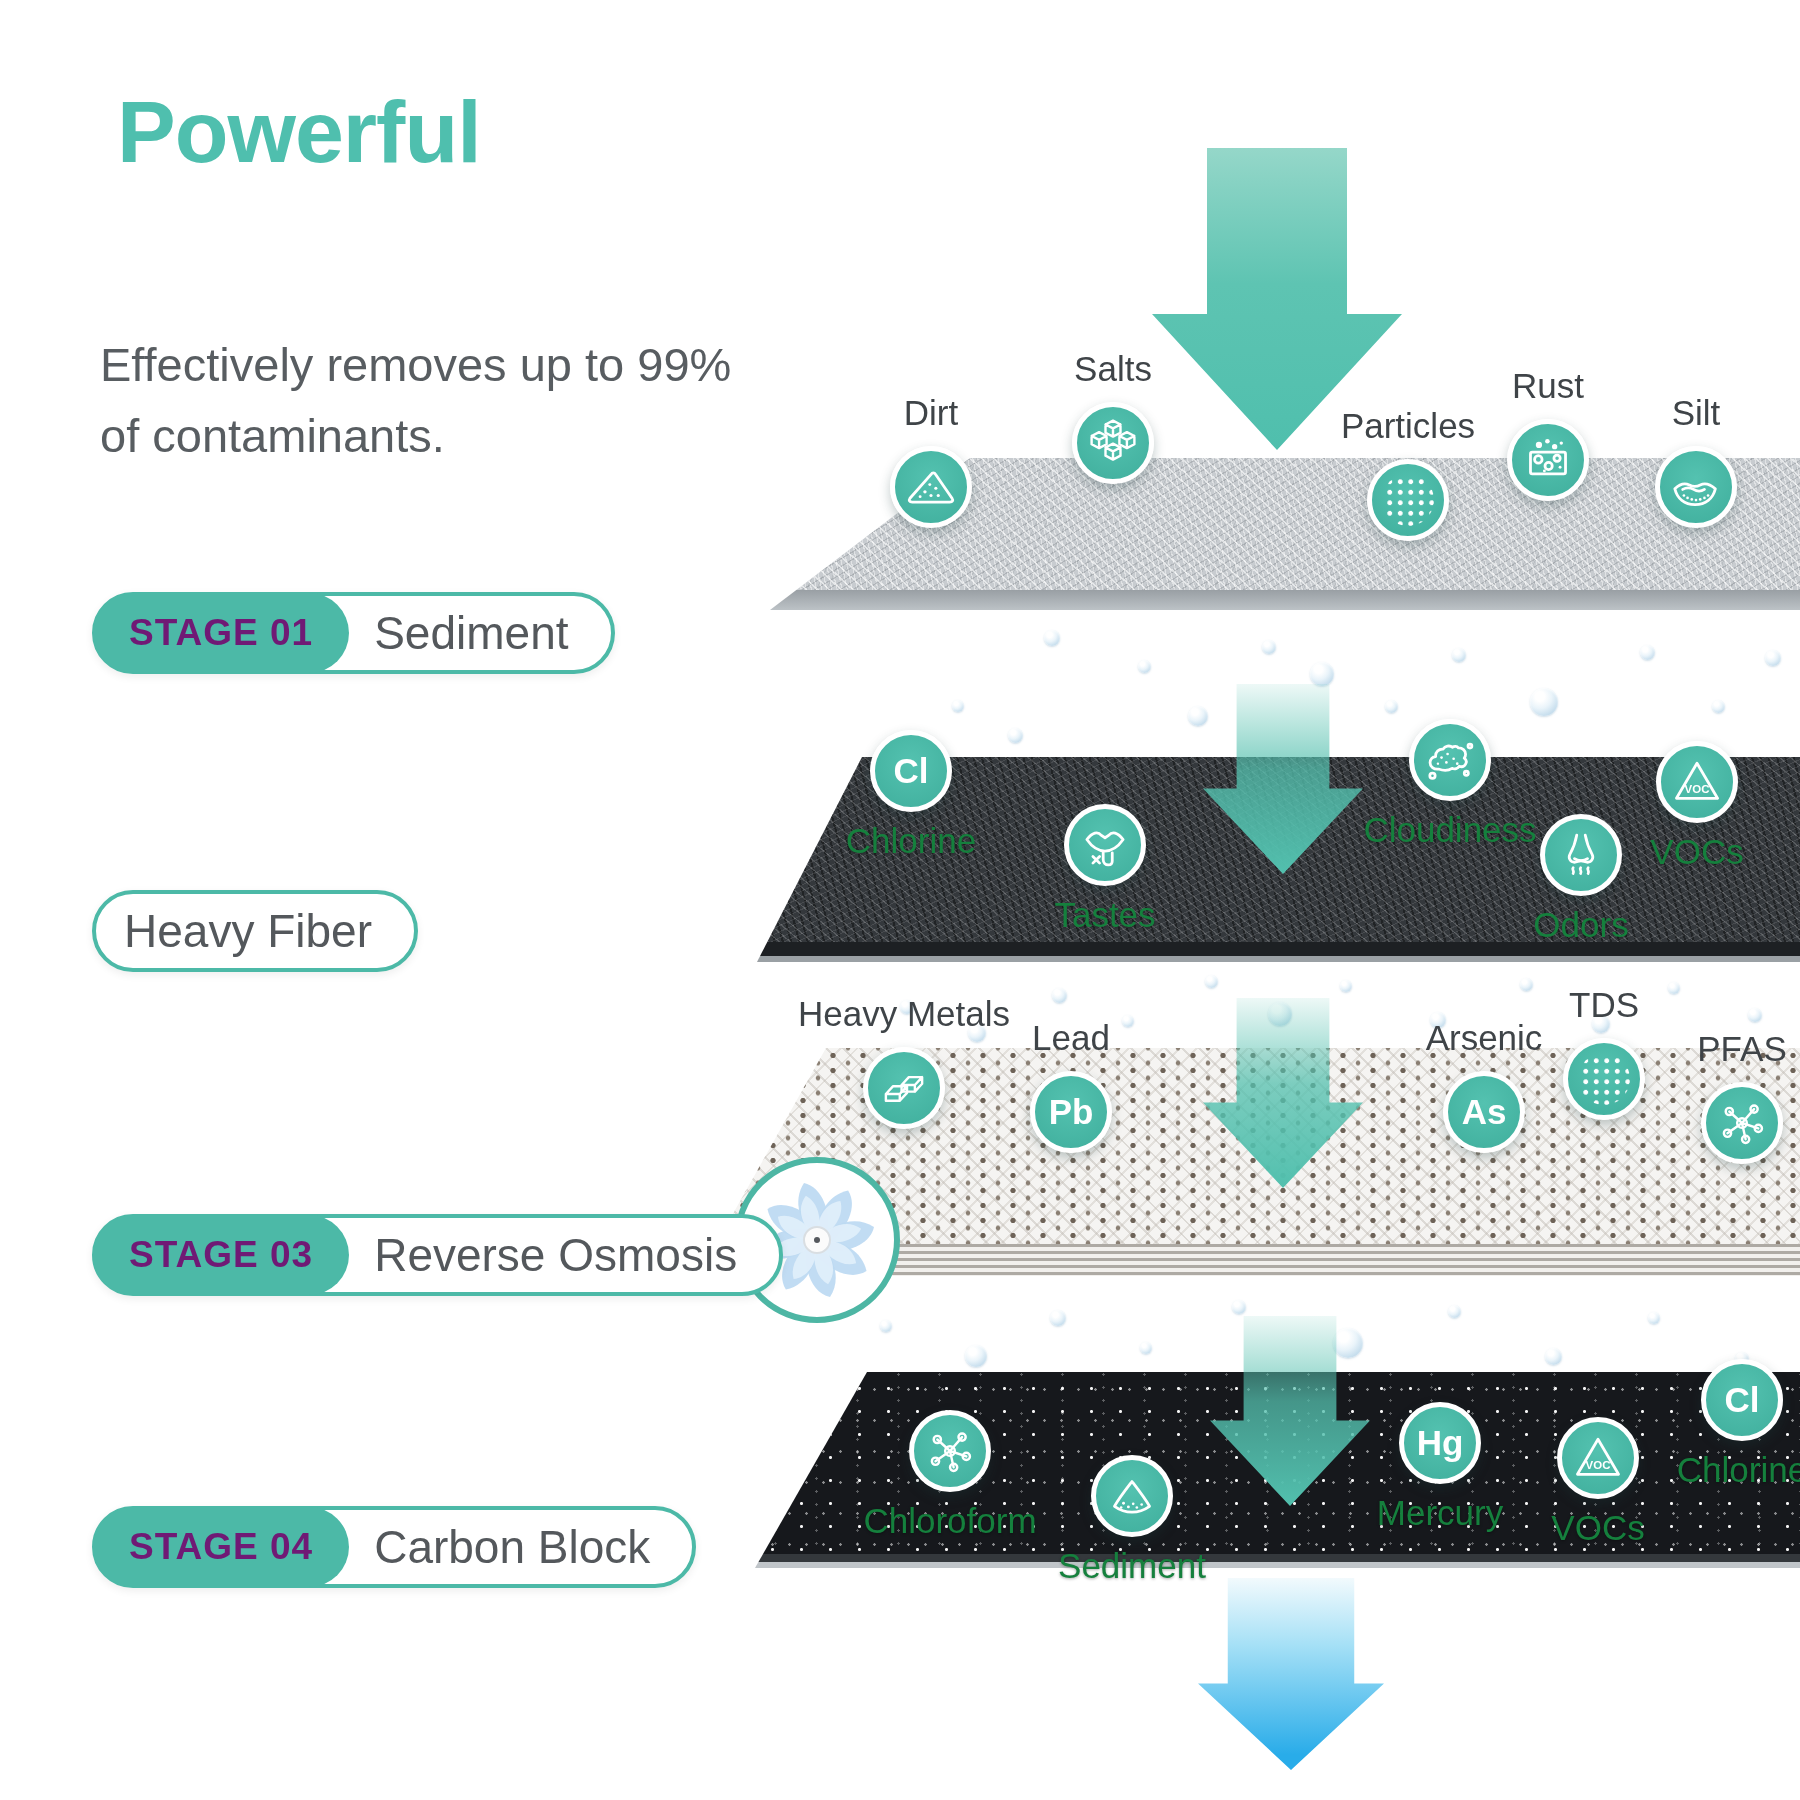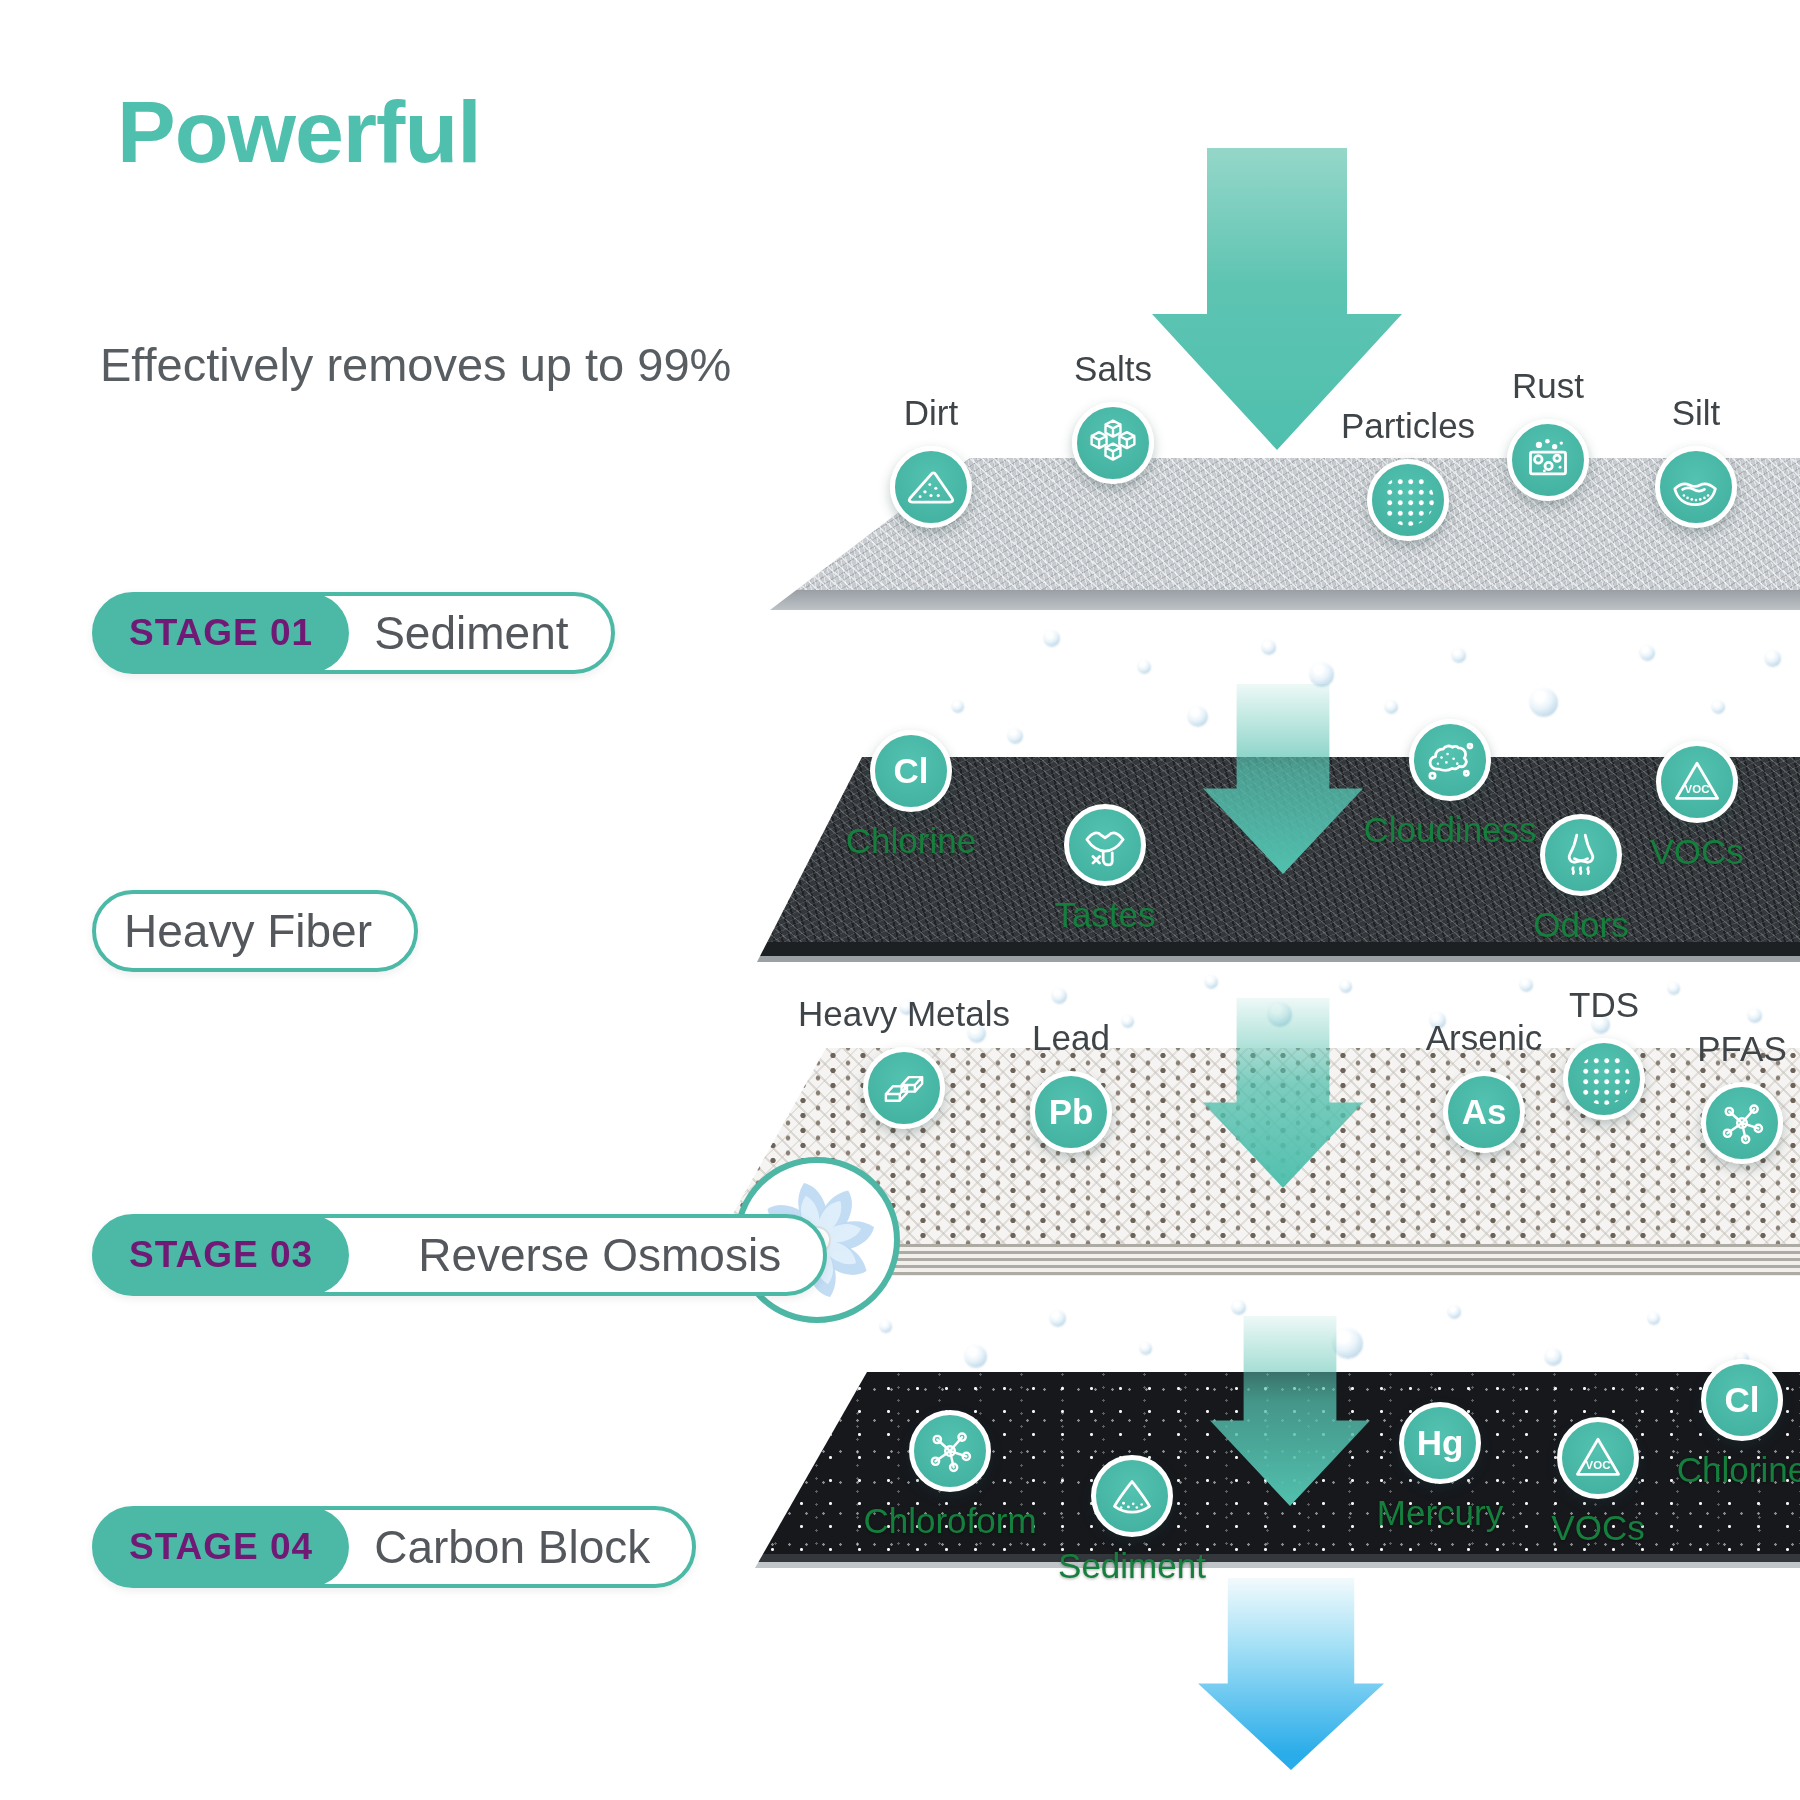--- a/index.html
+++ b/index.html
@@ -97,20 +97,21 @@
   .z1{z-index:1}.z2{z-index:2}.z3{z-index:3}.z4{z-index:4}.z5{z-index:5}.z6{z-index:6}
 </style>
 </head>
 <body>
 
 <div class="abs title">
   <div>Powerful</div>
 </div>
 <div class="abs subtitle">
   <div>Effectively removes up to 99%</div>
+  <div>of contaminants.</div>
 </div>
 
 <div class="arrow arrow-top z3"></div>
 <div class="arrow arrow-mid z3" style="left:1203px;top:684px;"></div>
 <div class="arrow arrow-mid z3" style="left:1203px;top:998px;"></div>
 <div class="arrow arrow-mid z3" style="left:1210px;top:1316px;"></div>
 <div class="arrow arrow-bottom z3"></div>
 
 <div class="slab slab1 z1">
   <div class="face"></div>
@@ -169,21 +170,21 @@
   <i class="drop" style="left:880px;top:1320px;width:12px;height:12px"></i>
 </div>
 
 <div class="stage-pill z6" style="left:92px;top:592px;">
   <div class="stage-badge">STAGE 01</div>
   <div class="stage-name">Sediment</div>
 </div>
 <div class="stage-pill z6" style="left:92px;top:890px;">
   <div class="stage-name">Heavy Fiber</div>
 </div>
-<div class="stage-pill z6" style="left:92px;top:1214px;gap:44px;">
+<div class="stage-pill z6" style="left:92px;top:1214px;">
   <div class="stage-badge">STAGE 03</div>
   <div class="stage-name">Reverse Osmosis</div>
 </div>
 <div class="stage-pill z6" style="left:92px;top:1506px;">
   <div class="stage-badge">STAGE 04</div>
   <div class="stage-name">Carbon Block</div>
 </div>
 
 <div class="contaminant z4" style="left:931px;top:487px;">
   <div class="c-label above lab-dark">Dirt</div>

